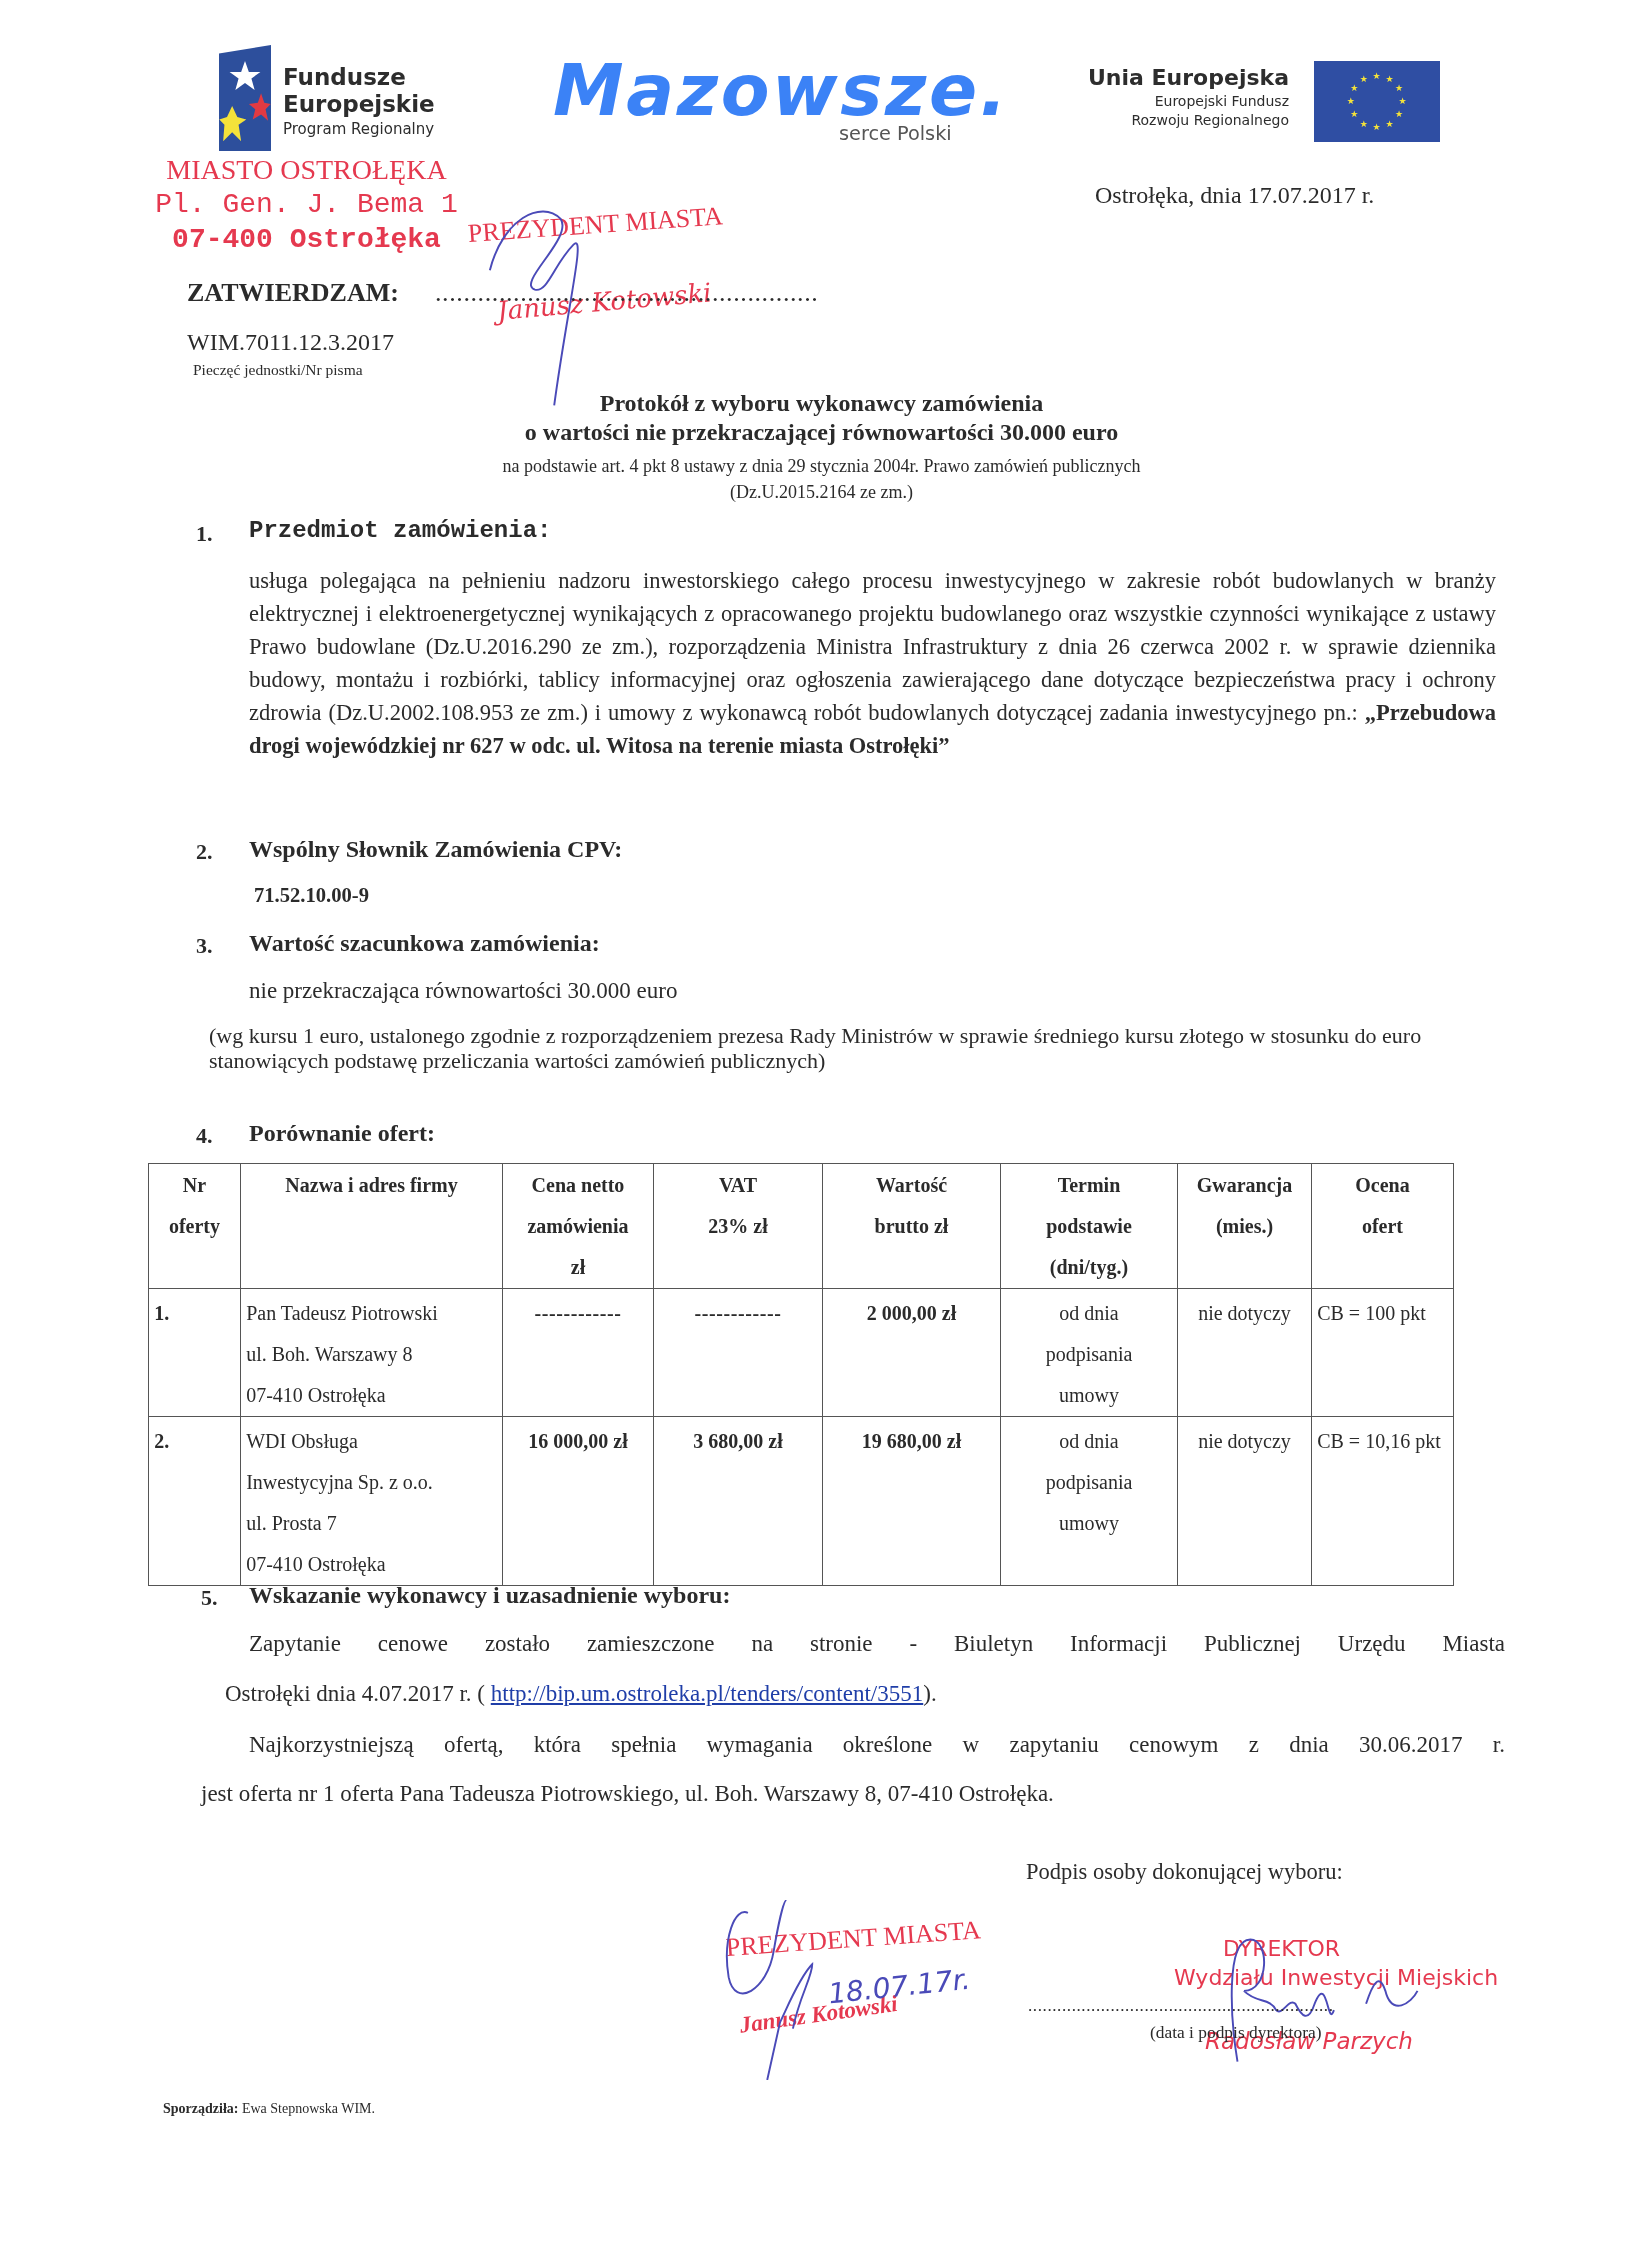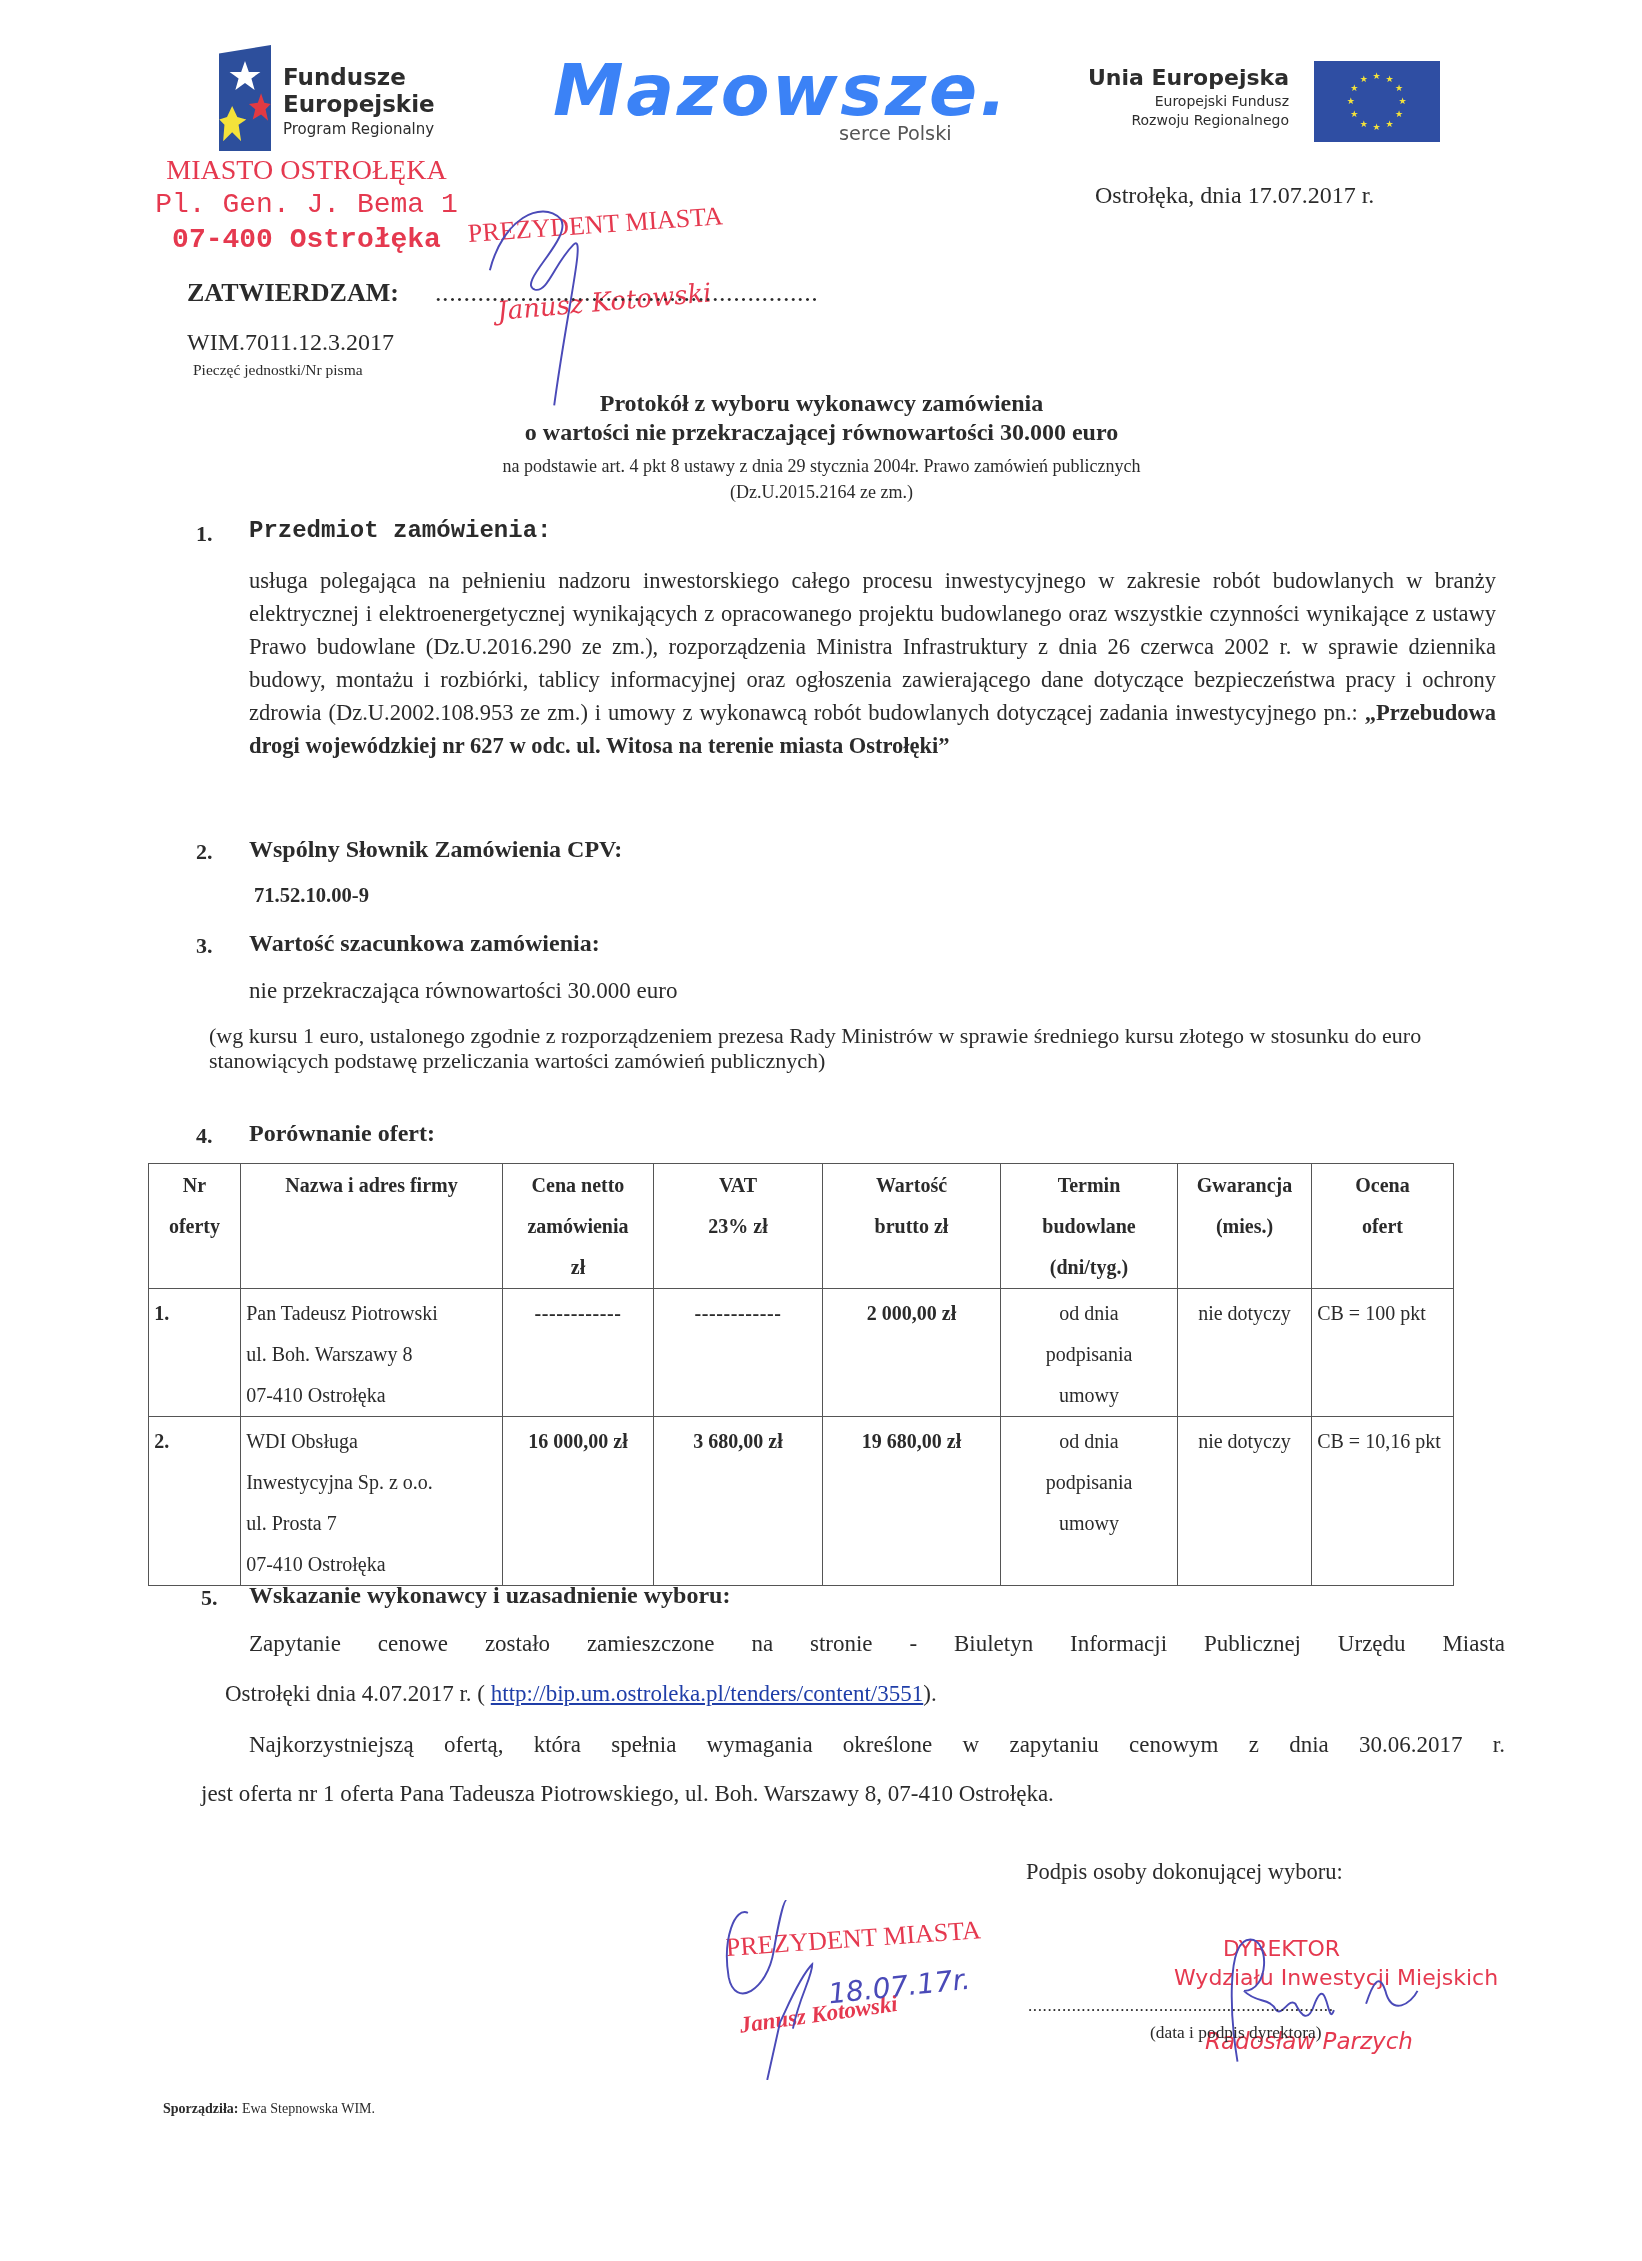--- a/index.html
+++ b/index.html
@@ -182,21 +182,21 @@
         <th>
           <div>VAT</div>
           <div>23% zł</div>
         </th>
         <th>
           <div>Wartość</div>
           <div>brutto zł</div>
         </th>
         <th>
           <div>Termin</div>
-          <div>budowlane</div>
+          <div>podstawie</div>
           <div>(dni/tyg.)</div>
         </th>
         <th>
           <div>Gwarancja</div>
           <div>(mies.)</div>
         </th>
         <th>
           <div>Ocena</div>
           <div>ofert</div>
         </th>

